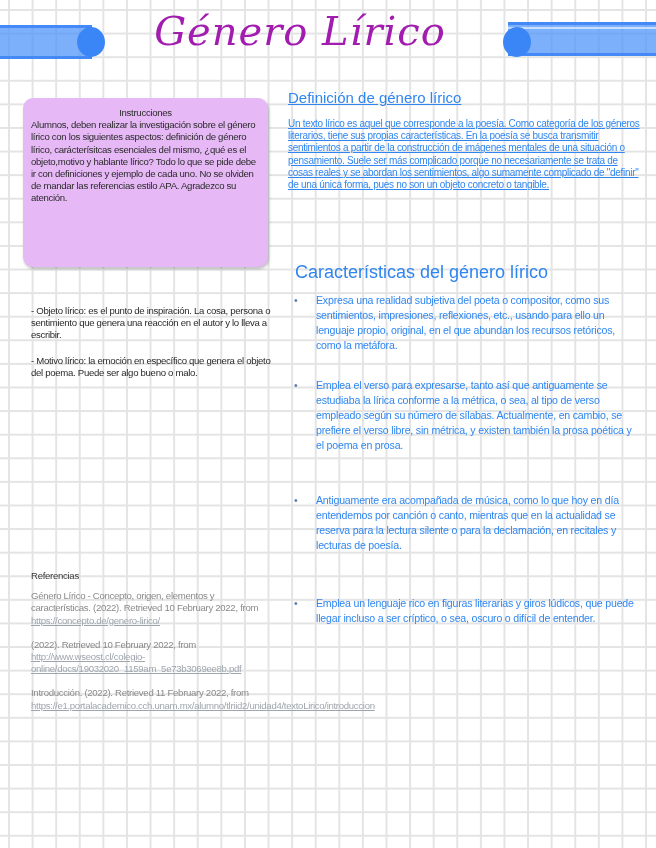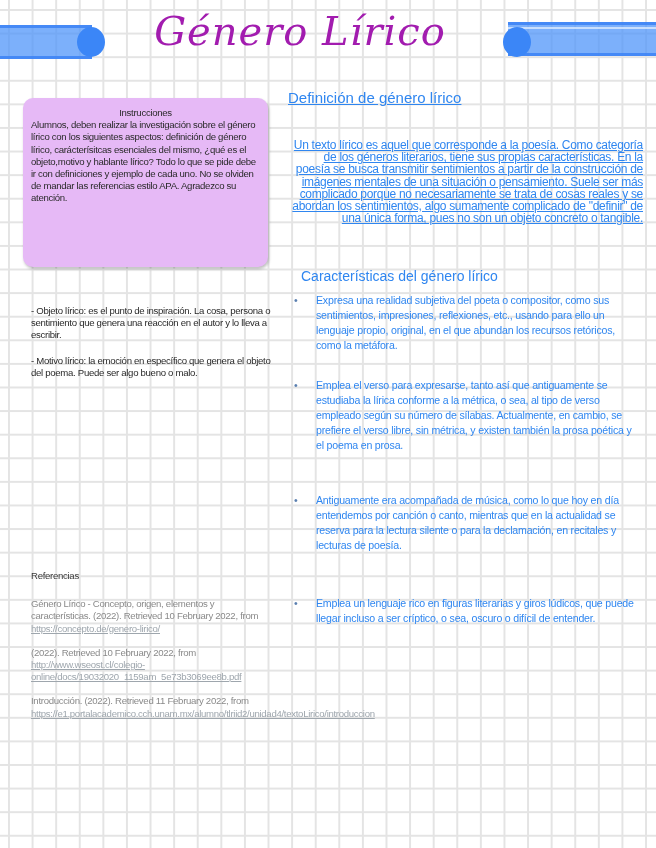--- a/index.html
+++ b/index.html
@@ -108,21 +108,21 @@
       position: absolute;
       left: 31px;
       top: 570px;
       width: 240px;
       font-size: 9.6px;
       line-height: 12.2px;
       letter-spacing: -0.3px;
     }
     .refs-title {
       color: #3a3a3a;
-      margin-bottom: 16px;
+      margin-bottom: 8px;
     }
     .ref {
       color: #8a8a8a;
       margin-bottom: 12px;
     }
     .ref a {
       color: #9ea6ad;
       text-decoration: underline;
     }
     .right-col {
@@ -133,34 +133,33 @@
       color: #2f86f0;
       text-decoration: underline;
     }
     .h1 {
       font-size: 15px;
       line-height: 20px;
       color: #2f86f0;
       margin: 0;
     }
     .para {
-      margin-top: 31px;
-      font-size: 12px;
-      line-height: 12.2px;
-      letter-spacing: -0.3px;
-      color: #2f86f0;
-      text-align: right;
+      margin-top: 10px;
+      font-size: 10px;
+      line-height: 12.2px;
+      letter-spacing: -0.3px;
+      color: #2f86f0;
     }
     .h2 {
       position: absolute;
       left: 288px;
       top: 255px;
-      font-size: 14px;
-      color: #2f86f0;
-      margin: 13px;
+      font-size: 18px;
+      color: #2f86f0;
+      margin: 7px;
     }
     .features {
       position: absolute;
       left: 294px;
       top: 293px;
       width: 340px;
       margin: 0;
       padding: 0;
       list-style: none;
     }

